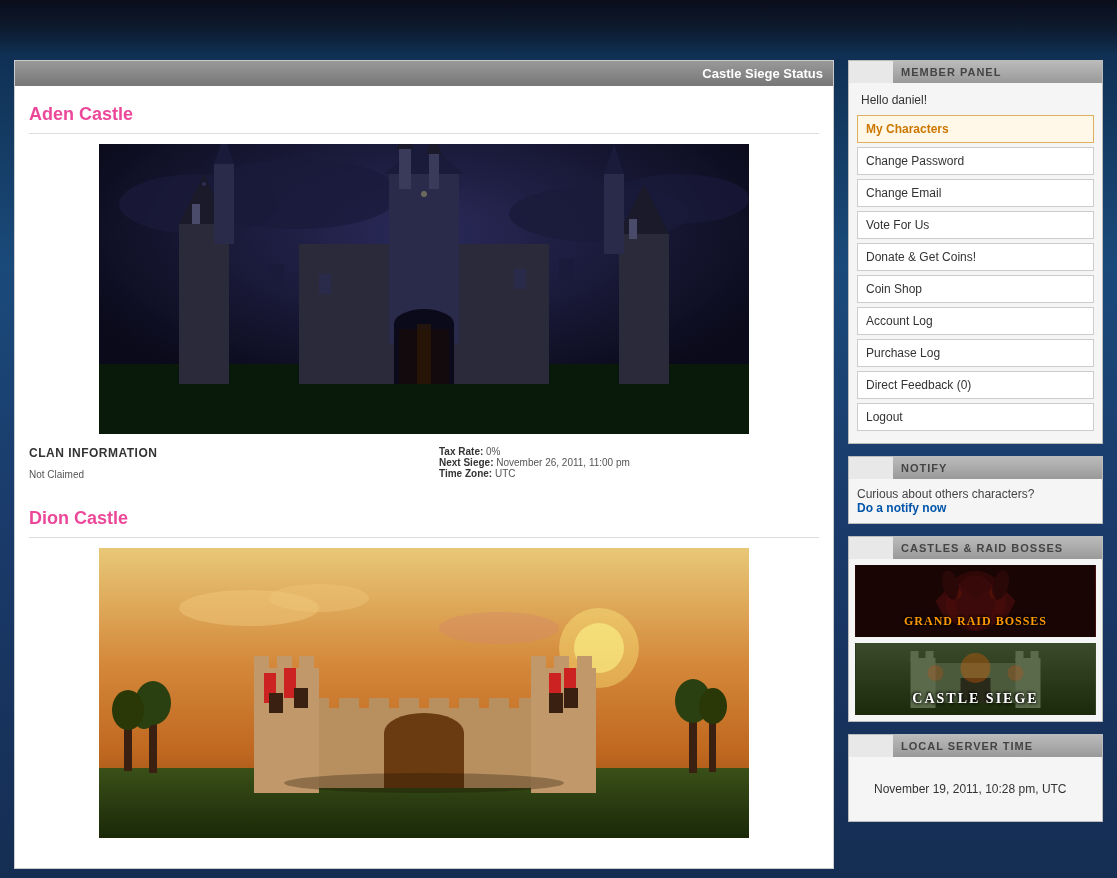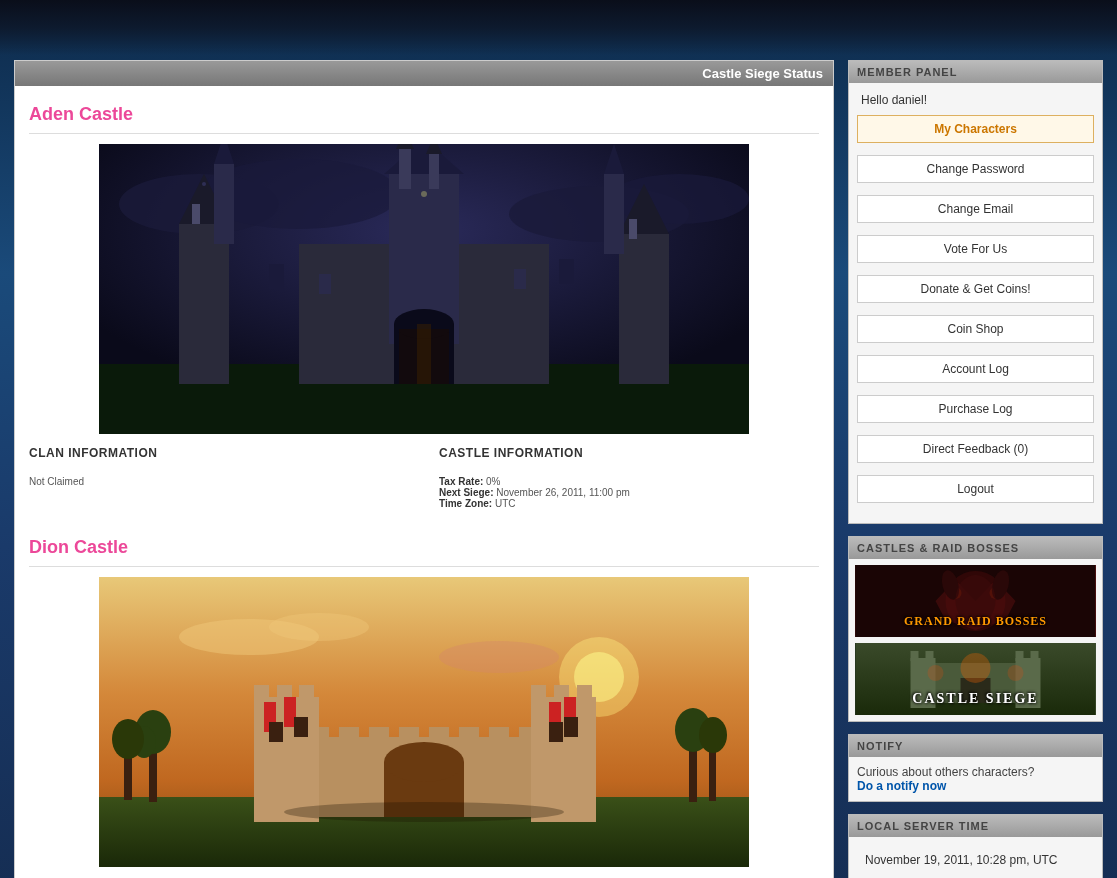--- a/index.html
+++ b/index.html
@@ -76,21 +76,21 @@
     }
 
     .info-column {
       flex: 1;
     }
 
     .info-heading {
       font-size: 12px;
       font-weight: bold;
       color: #333;
-      margin-bottom: 16px;
+      margin-bottom: 9px;
       letter-spacing: 0.5px;
     }
 
     .info-text {
       font-size: 10px;
       color: #555;
     }
 
     .info-text strong {
       font-weight: bold;
@@ -110,42 +110,43 @@
     }
 
     .panel-header {
       background: linear-gradient(to bottom, #bbb, #999);
       color: #444;
       font-size: 11px;
       font-weight: bold;
       letter-spacing: 1px;
       padding: 5px 8px;
       text-transform: uppercase;
+      margin-left: 44px;
     }
 
     .panel-body {
       padding: 8px;
       background: #f5f5f5;
     }
 
     .hello-text {
       font-size: 12px;
       color: #333;
       margin-bottom: 6px;
       padding: 2px 4px;
     }
 
     .member-btn {
       display: block;
       width: 100%;
       padding: 6px 8px;
-      margin-bottom: 12px;
+      margin-bottom: 4px;
       background: #fff;
       border: 1px solid #ccc;
-      text-align: center;
+      text-align: left;
       cursor: pointer;
       font-size: 12px;
       color: #333;
       text-decoration: none;
       font-family: Arial, Helvetica, sans-serif;
     }
 
     .member-btn.active {
       background: #fff8e8;
       color: #cc7700;
@@ -226,21 +227,21 @@
     }
 
     .notify-link {
       color: #0055aa;
       font-weight: bold;
       cursor: pointer;
       text-decoration: none;
     }
 
     .server-time-body {
-      padding: 16px;
+      padding: 25px;
       font-size: 12px;
       color: #333;
       background: #f5f5f5;
     }
 
     
     .top-banner {
       position: absolute;
       top: 0;
       left: 0;
@@ -321,21 +322,20 @@
             <circle cx="105" cy="40" r="2" fill="#8080ff" opacity="0.2"></circle>
           </svg>
         </div>
 
         <div class="castle-info-row">
           <div class="info-column">
             <div class="info-heading">CLAN INFORMATION</div>
             <div class="info-text">Not Claimed</div>
           </div>
           <div class="info-column">
-            <div class="info-heading">CASTLE INFORMATION</div>
             <div class="info-text">
               <strong>Tax Rate:</strong>
               <span>0%</span>
             </div>
             <div class="info-text">
               <strong>Next Siege:</strong>
               <span>November 26, 2011, 11:00 pm</span>
             </div>
             <div class="info-text">
               <strong>Time Zone:</strong>
@@ -440,20 +440,29 @@
         <button class="member-btn active">My Characters</button>
         <button class="member-btn">Change Password</button>
         <button class="member-btn">Change Email</button>
         <button class="member-btn">Vote For Us</button>
         <button class="member-btn">Donate &amp; Get Coins!</button>
         <button class="member-btn">Coin Shop</button>
         <button class="member-btn">Account Log</button>
         <button class="member-btn">Purchase Log</button>
         <button class="member-btn">Direct Feedback (0)</button>
         <button class="member-btn">Logout</button>
+      </div>
+    </div>
+
+    <div class="panel-box">
+      <div class="panel-header">NOTIFY</div>
+      <div class="notify-body">
+        <span>Curious about others characters?</span>
+        <br>
+        <a class="notify-link">Do a notify now</a>
       </div>
     </div>
 
     <div class="panel-box">
       <div class="panel-header">CASTLES &amp; RAID BOSSES</div>
       <div class="castles-images">
         <div class="raid-boss-box">
           <div class="raid-boss-bg">
             <svg width="100%" height="100%" viewBox="0 0 240 72" xmlns="http://www.w3.org/2000/svg">
               <rect width="240" height="72" fill="#1a0505"></rect>
@@ -493,29 +502,20 @@
               <circle cx="80" cy="30" r="8" fill="#ff4400" opacity="0.2"></circle>
               <circle cx="160" cy="30" r="8" fill="#ff4400" opacity="0.2"></circle>
             </svg>
           </div>
           <div class="castle-siege-label">CASTLE SIEGE</div>
         </div>
       </div>
     </div>
 
     <div class="panel-box">
-      <div class="panel-header">NOTIFY</div>
-      <div class="notify-body">
-        <span>Curious about others characters?</span>
-        <br>
-        <a class="notify-link">Do a notify now</a>
-      </div>
-    </div>
-
-    <div class="panel-box">
       <div class="panel-header">LOCAL SERVER TIME</div>
       <div class="server-time-body">
         <span>November 19, 2011, 10:28 pm, UTC</span>
       </div>
     </div>
 
 
   </div>
 
 </div>

